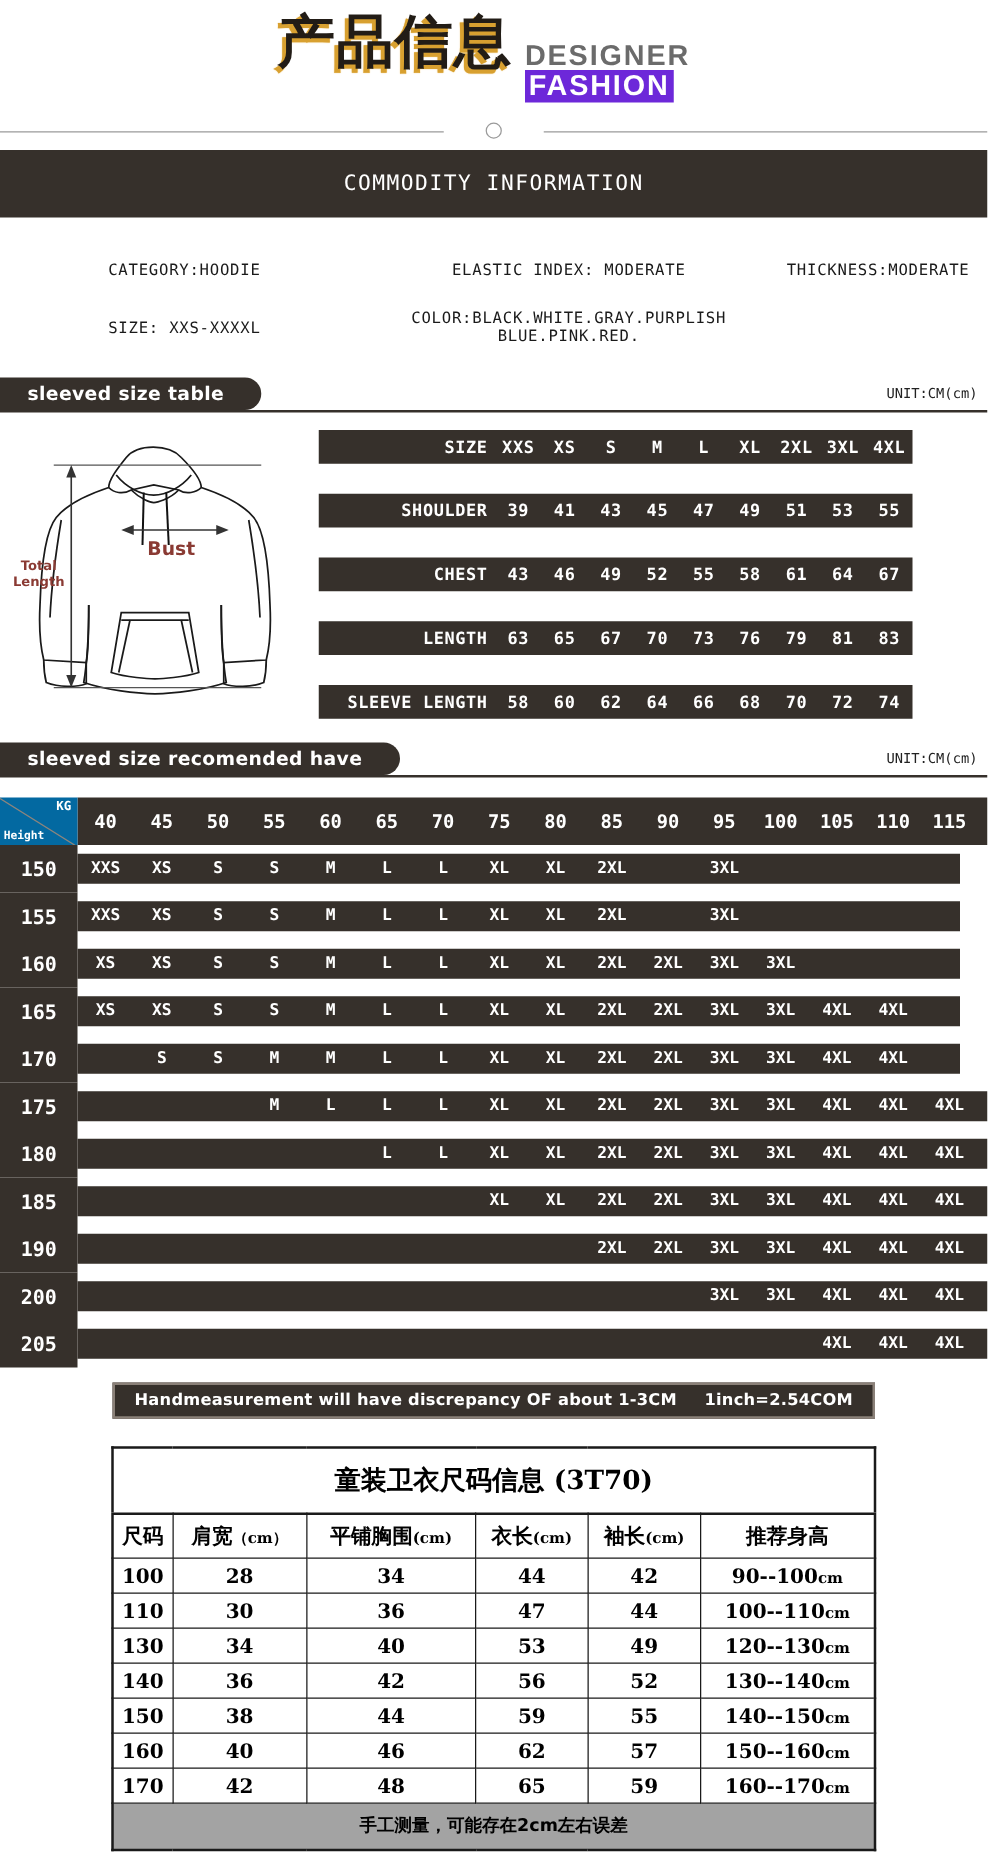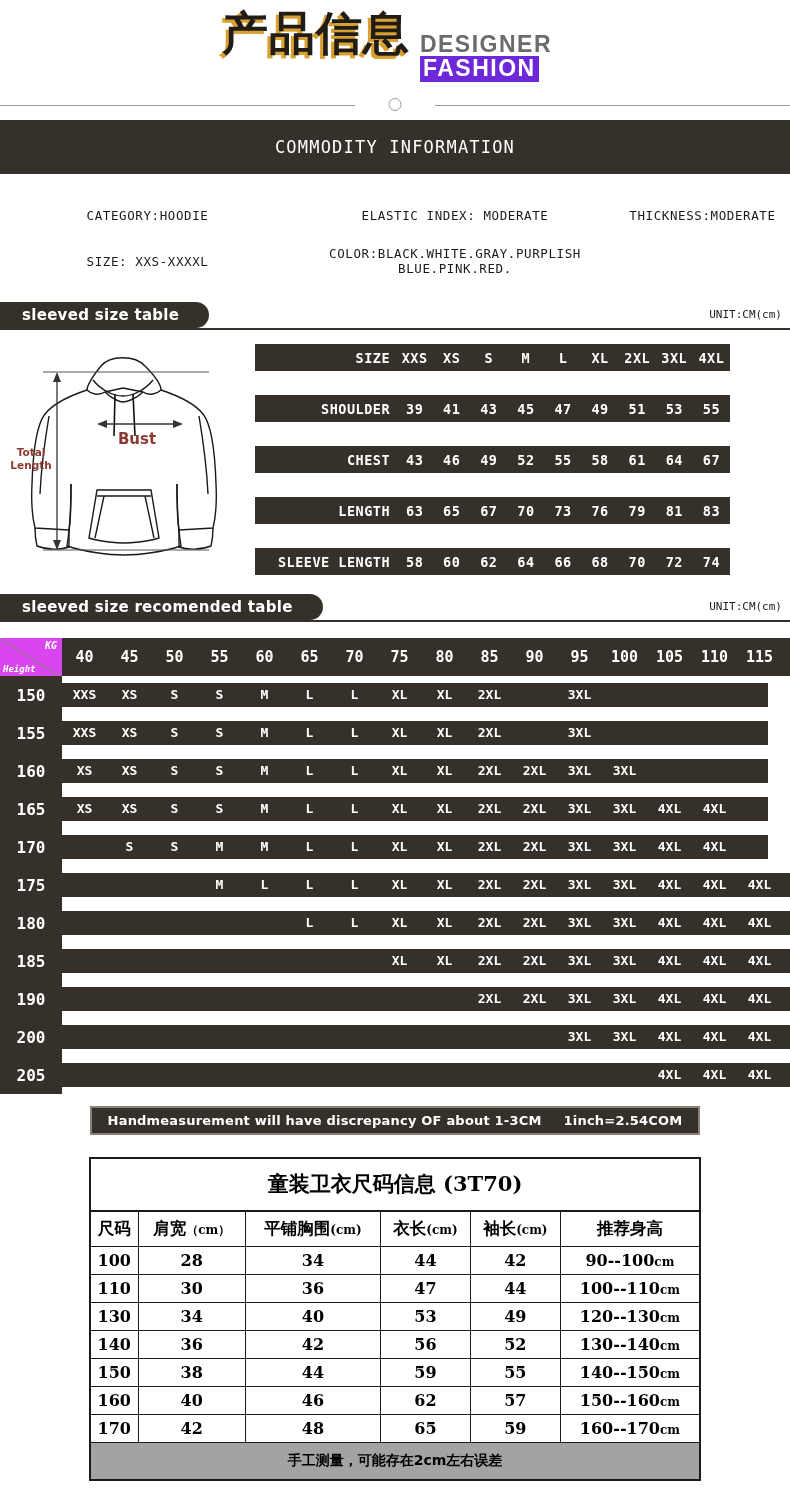--- a/index.html
+++ b/index.html
@@ -92,21 +92,21 @@
   }
   .bar:last-child { margin-bottom:0; }
   .bar .lbl { width:148px; text-align:right; padding-right:6px; font-weight:bold; }
   .bar .cell { width:39px; text-align:center; font-weight:bold; }
   .bar.head .cell, .bar.head .lbl { font-weight:bold; }
 
   
   .rec { position:relative; margin-top:10px; padding-bottom:6px; }
   .rec-head { display:flex; height:38px; }
   .rec-corner {
-    width:62px; background:#d946ef; color:#fff; position:relative; flex:0 0 62px;font-style:italic;
+    width:62px; background:#0369a1; color:#fff; position:relative; flex:0 0 62px;
   }
   .rec-corner .kg {
     position:absolute; right:5px; top:2px; font-size:10px; font-weight:bold;
     font-family:"DejaVu Sans Mono","Liberation Mono",monospace;
   }
   .rec-corner .ht {
     position:absolute; left:3px; bottom:2px; font-size:9px; font-weight:bold;
     font-family:"DejaVu Sans Mono","Liberation Mono",monospace;
   }
   .rec-corner .slash {
@@ -315,21 +315,21 @@
           <div class="cell">66</div>
           <div class="cell">68</div>
           <div class="cell">70</div>
           <div class="cell">72</div>
           <div class="cell">74</div>
         </div>
       </div>
   </div>
 
   <div class="sec" style="margin-top:14px;">
-    <div class="tab">sleeved size recomended table</div>
+    <div class="tab">sleeved size recomended have</div>
     <div class="unit">UNIT:CM(cm)</div>
     <div class="rule"></div>
   </div>
 
   <div class="rec">
     <div class="rec-head">
       <div class="rec-corner">
         <div class="slash"></div>
         <div class="kg">KG</div>
         <div class="ht">Height</div>

